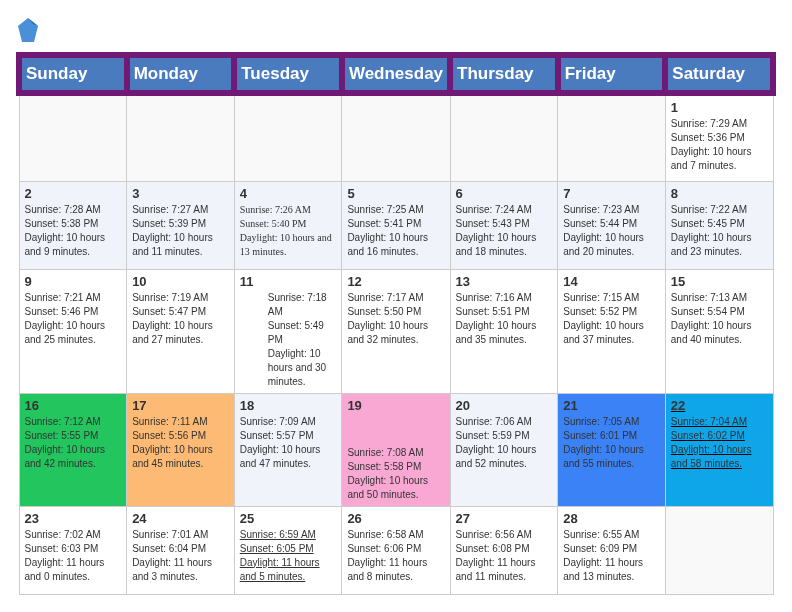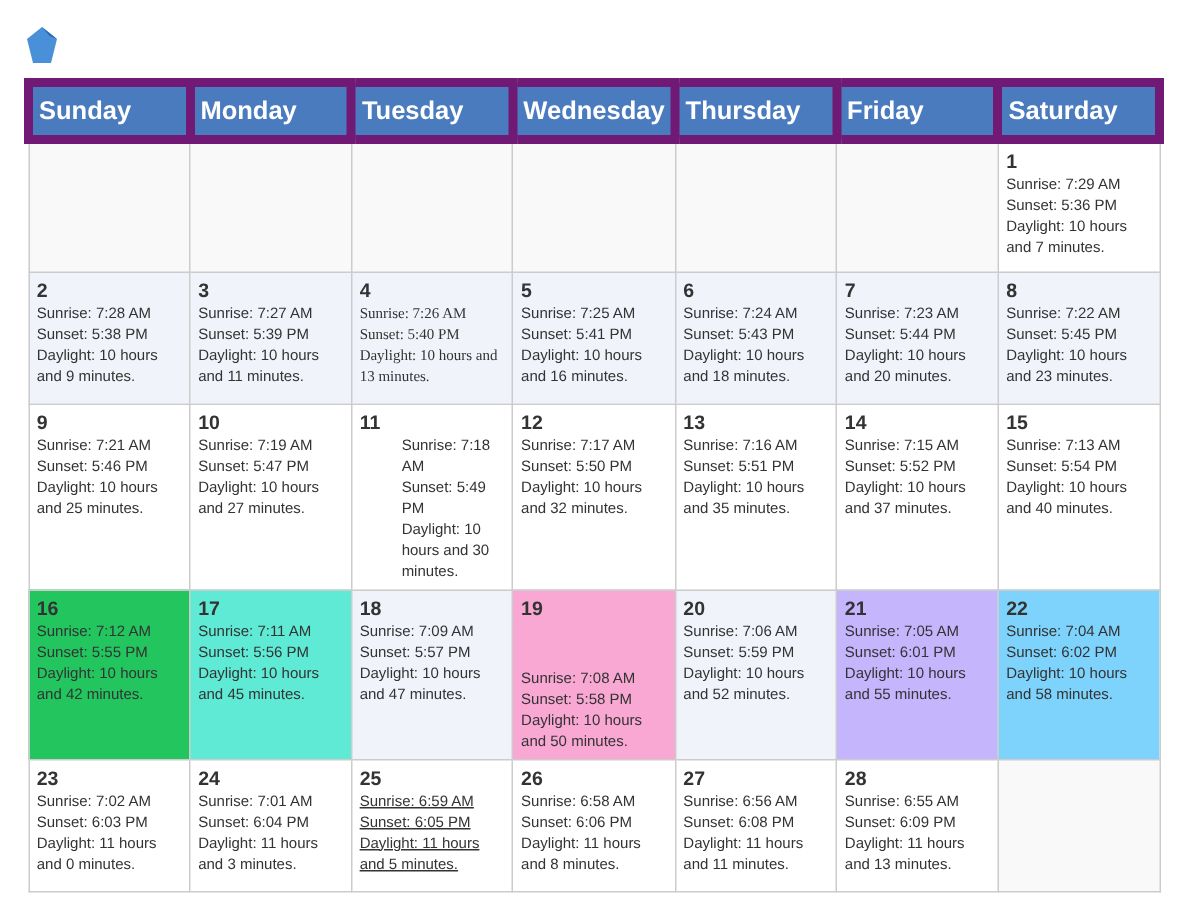--- a/index.html
+++ b/index.html
@@ -231,21 +231,21 @@
 Daylight: 10 hours and 40 minutes.</div>
         </td>
       </tr>
       <tr>
         <td style="background: #22c55e;">
           <span class="day-num">16</span>
           <div class="day-info" style="white-space: pre-line;">Sunrise: 7:12 AM
 Sunset: 5:55 PM
 Daylight: 10 hours and 42 minutes.</div>
         </td>
-        <td style="background: #5eead4;">
+        <td style="background: #fdba74;">
           <span class="day-num">17</span>
           <div class="day-info" style="white-space: pre-line;">Sunrise: 7:11 AM
 Sunset: 5:56 PM
 Daylight: 10 hours and 45 minutes.</div>
         </td>
         <td style="background: rgb(240, 244, 250);">
           <span class="day-num">18</span>
           <div class="day-info" style="white-space: pre-line;">Sunrise: 7:09 AM
 Sunset: 5:57 PM
 Daylight: 10 hours and 47 minutes.</div>
@@ -255,27 +255,27 @@
           <div class="day-info" style="white-space: pre-line; margin-top: 33px;">Sunrise: 7:08 AM
 Sunset: 5:58 PM
 Daylight: 10 hours and 50 minutes.</div>
         </td>
         <td style="background: rgb(240, 244, 250);">
           <span class="day-num">20</span>
           <div class="day-info" style="white-space: pre-line;">Sunrise: 7:06 AM
 Sunset: 5:59 PM
 Daylight: 10 hours and 52 minutes.</div>
         </td>
-        <td style="background: #c4b5fd;">
+        <td style="background: #3b82f6;">
           <span class="day-num">21</span>
           <div class="day-info" style="white-space: pre-line;">Sunrise: 7:05 AM
 Sunset: 6:01 PM
 Daylight: 10 hours and 55 minutes.</div>
         </td>
-        <td style="background: #7dd3fc;">
+        <td style="background: #0ea5e9; text-decoration: underline;">
           <span class="day-num">22</span>
           <div class="day-info" style="white-space: pre-line;">Sunrise: 7:04 AM
 Sunset: 6:02 PM
 Daylight: 10 hours and 58 minutes.</div>
         </td>
       </tr>
       <tr>
         <td>
           <span class="day-num">23</span>
           <div class="day-info" style="white-space: pre-line;">Sunrise: 7:02 AM

